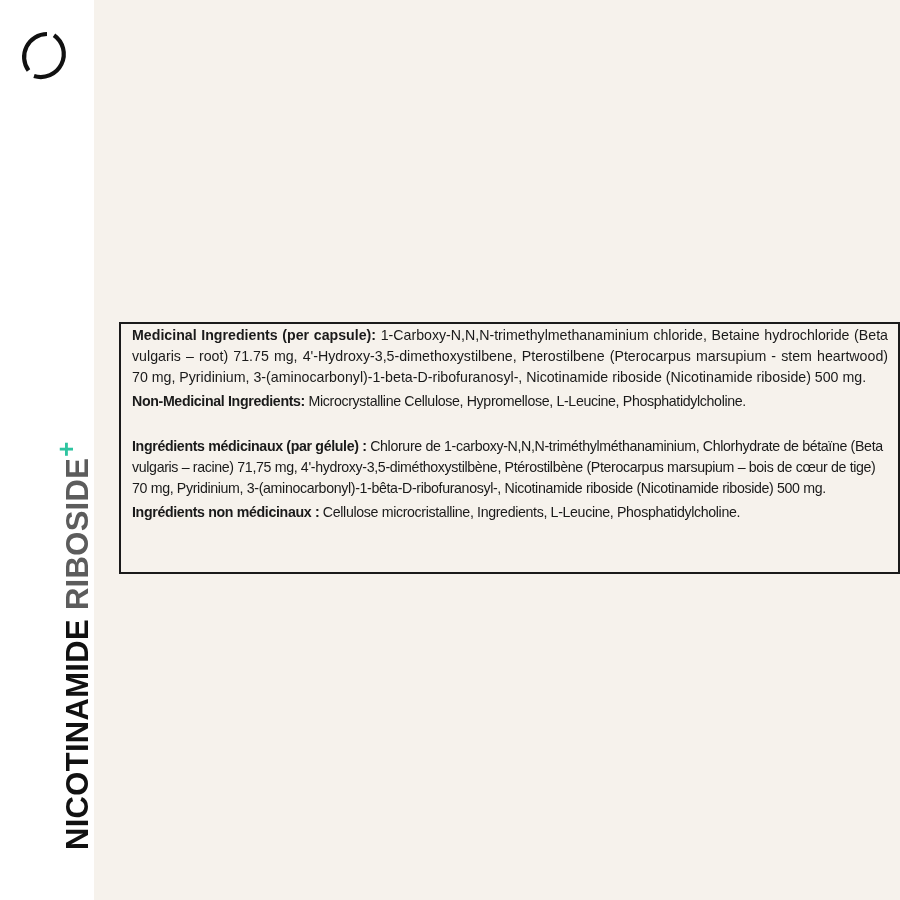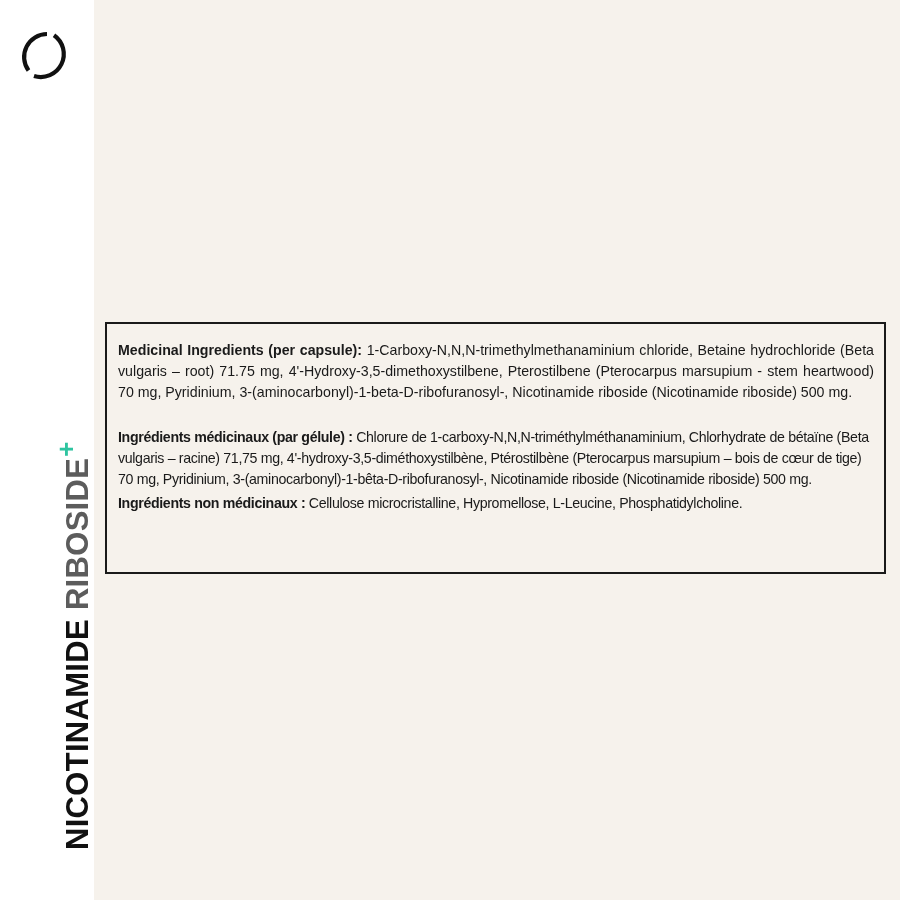--- a/index.html
+++ b/index.html
@@ -46,27 +46,27 @@
     .vt-word2 { color: #5c5c5c; margin-left: 9px; }
     .vt-plus {
       color: #2ec4a0;
       font-size: 26px;
       position: relative;
       top: -13px;
       margin-left: 1px;
     }
     .ingredients-box {
       position: absolute;
-      left: 105px;
+      left: 119px;
       top: 322px;
       width: 781px;
       height: 252px;
       border: 2px solid #1a1a1a;
       box-sizing: border-box;
-      padding: 16px 10px 0 11px;
+      padding: 1px 10px 0 11px;
       color: #1a1a1a;
       font-size: 14.2px;
       line-height: 21px;
     }
     .para {
       margin: 0;
     }
     .para + .para { margin-top: 3px; }
     .para.fr-med { margin-top: 24px; }
     .para.justify {
@@ -90,17 +90,18 @@
   </svg>
 
   <div class="vertical-title">
     <span class="vt-word1">NICOTINAMIDE</span><span class="vt-word2">RIBOSIDE</span><span class="vt-plus">+</span>
   </div>
 </div>
 
 <div class="ingredients-box">
   <p class="para justify"><span class="label">Medicinal Ingredients (per capsule):</span><span> 1-Carboxy-N,N,N-trimethylmethanaminium chloride, Betaine hydrochloride (Beta vulgaris – root) 71.75 mg, 4'-Hydroxy-3,5-dimethoxystilbene, Pterostilbene (Pterocarpus marsupium - stem heartwood) 70 mg, Pyridinium, 3-(aminocarbonyl)-1-beta-D-ribofuranosyl-, Nicotinamide riboside (Nicotinamide riboside) 500 mg.</span></p>
 
+  <p class="para tight"><span class="label">Non-Medicinal Ingredients:</span><span> Microcrystalline Cellulose, Hypromellose, L-Leucine, Phosphatidylcholine.</span></p>
 
   <p class="para fr-med tight"><span class="label">Ingrédients médicinaux (par gélule) :</span><span> Chlorure de 1-carboxy-N,N,N-triméthylméthanaminium, Chlorhydrate de bétaïne (Beta vulgaris – racine) 71,75 mg, 4'-hydroxy-3,5-diméthoxystilbène, Ptérostilbène (Pterocarpus marsupium – bois de cœur de tige) 70 mg, Pyridinium, 3-(aminocarbonyl)-1-bêta-D-ribofuranosyl-, Nicotinamide riboside (Nicotinamide riboside) 500 mg.</span></p>
 
-  <p class="para tight"><span class="label">Ingrédients non médicinaux :</span><span> Cellulose microcristalline, Hypromellose, L-Leucine, Phosphatidylcholine.</span></p>
+  <p class="para tight"><span class="label">Ingrédients non médicinaux :</span><span> Cellulose microcristalline, Ingredients, L-Leucine, Phosphatidylcholine.</span></p>
 </div>
 
 </body></html>

